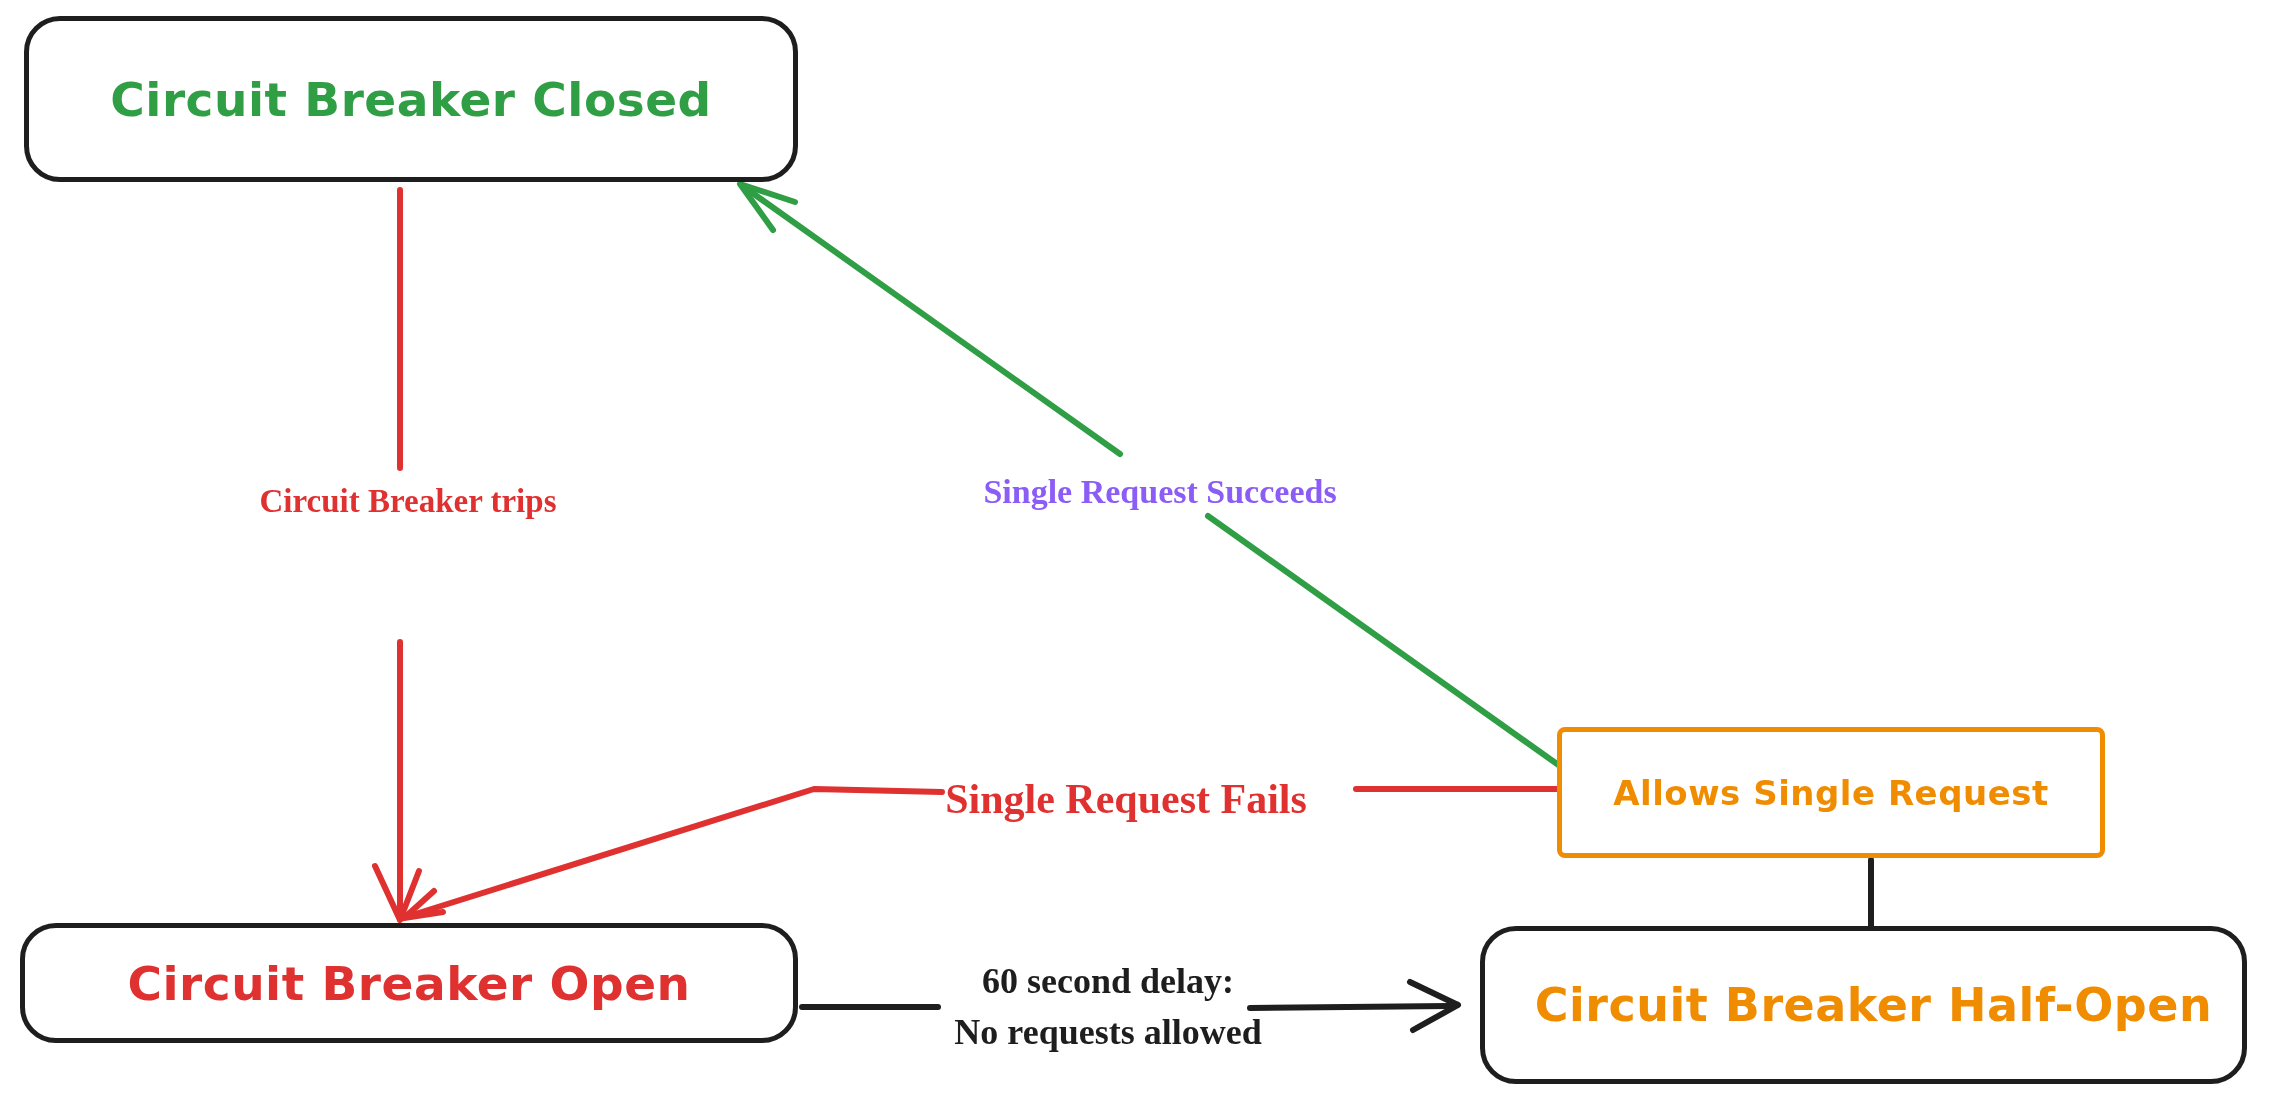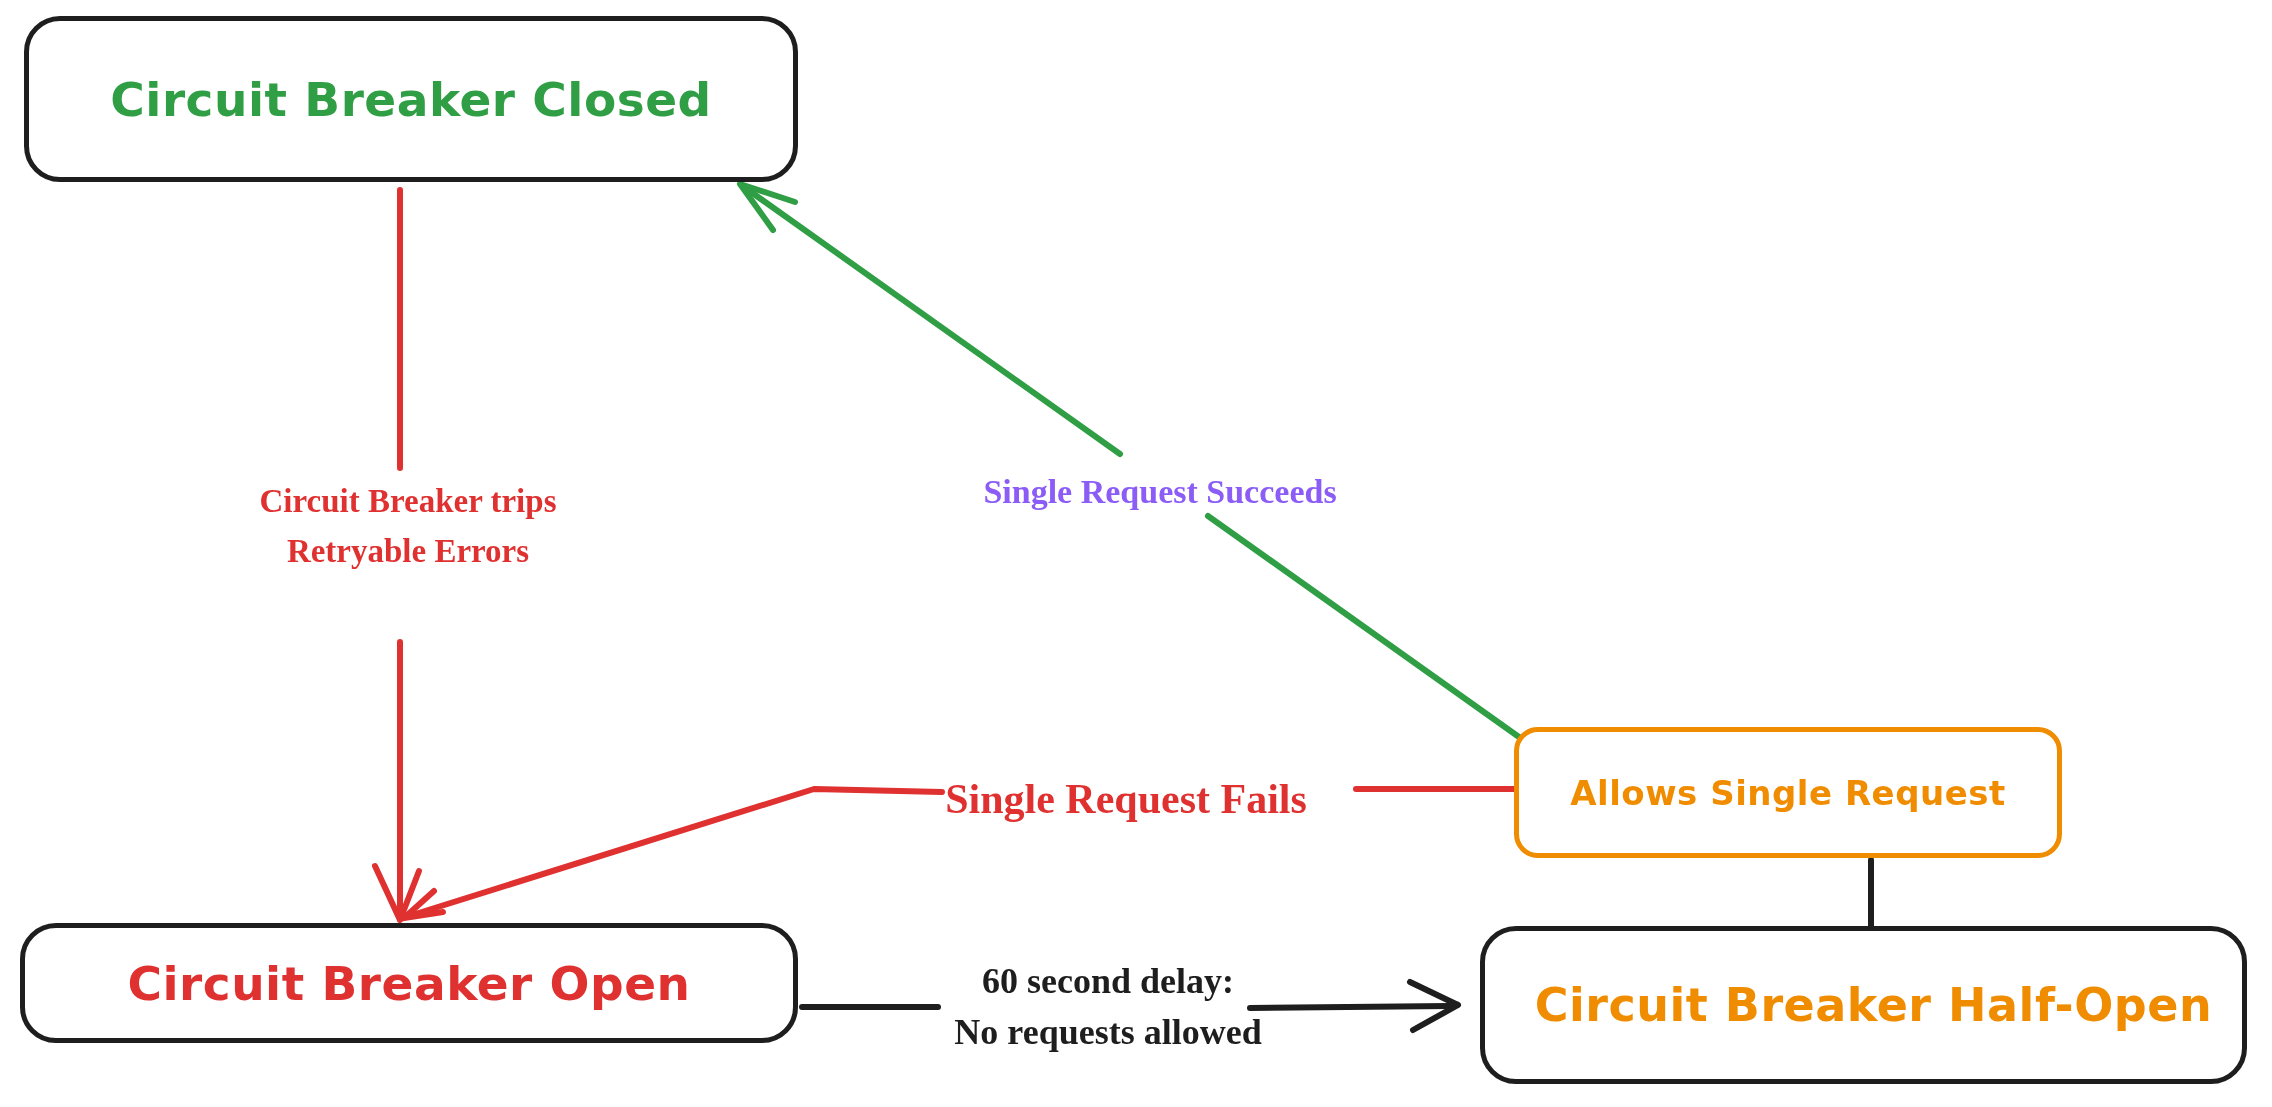--- a/index.html
+++ b/index.html
@@ -45,22 +45,22 @@
     font-weight: bold;
     letter-spacing: 0.5px;
     white-space: nowrap;
   }
   .node-closed   { left: 24px;   top: 16px;  width: 774px; height: 166px; }
   .node-closed .node-label   { color: #2f9e44; font-size: 47px; }
   .node-open     { left: 20px;   top: 923px; width: 778px; height: 120px; }
   .node-open .node-label     { color: #e03131; font-size: 47px; }
   .node-half-open{ left: 1480px; top: 926px; width: 767px; height: 158px; padding-left: 20px; }
   .node-half-open .node-label{ color: #f08c00; font-size: 46px; }
-  .node-allows   { left: 1514px; top: 727px; width: 548px; height: 131px;
-                   border-color: #f08c00; border-radius: 24px; }
+  .node-allows   { left: 1557px; top: 727px; width: 548px; height: 131px;
+                   border-color: #f08c00; border-radius: 8px; }
   .node-allows .node-label   { color: #f08c00; font-size: 34px; }
 
   .edge-label {
     position: absolute;
     text-align: center;
     font-weight: bold;
     white-space: nowrap;
     line-height: 1.5;
     font-family: Liberation Serif, serif;
   }
@@ -128,21 +128,20 @@
   <div class="node node-half-open">
     <span class="node-label">Circuit Breaker Half-Open</span>
   </div>
 
   <div class="node node-allows">
     <span class="node-label">Allows Single Request</span>
   </div>
 
   <div class="edge-label label-trips">
     <div>Circuit Breaker trips</div>
-    <div>Retryable Errors</div>
   </div>
 
   <div class="edge-label label-succeeds">Single Request Succeeds</div>
 
   <div class="edge-label label-fails">Single Request Fails</div>
 
   <div class="edge-label label-delay">
     <div>60 second delay:</div>
     <div>No requests allowed</div>
   </div>

